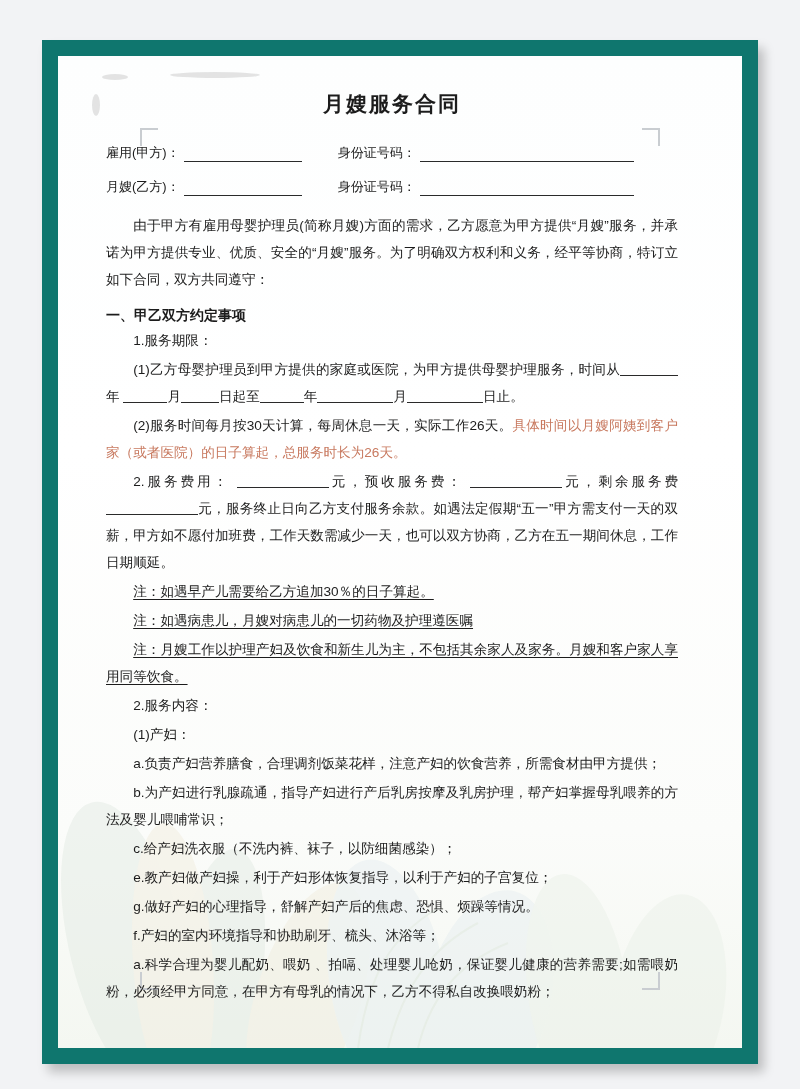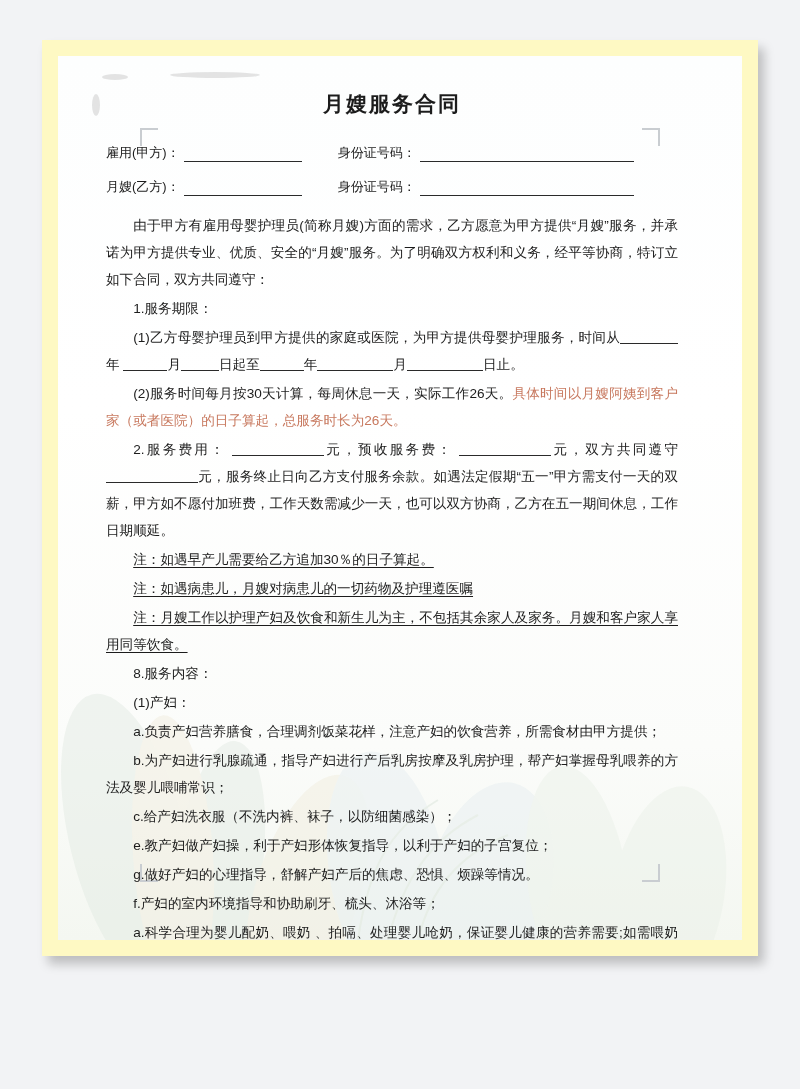--- a/index.html
+++ b/index.html
@@ -5,22 +5,22 @@
   html,body{margin:0;padding:0;}
   body{
     width:800px;height:1089px;overflow:hidden;
     background:#eef0f2;
     font-family:"Liberation Sans","DejaVu Sans",sans-serif;
   }
   .screen{position:relative;width:800px;height:1089px;background:#f2f3f5;}
 
   
   .frame{
-    position:absolute;left:42px;top:40px;width:716px;height:916px;
-    background:#fef9c3;
+    position:absolute;left:42px;top:40px;width:716px;height:1024px;
+    background:#0f766e;
     box-shadow:6px 8px 10px rgba(0,0,0,.22);
   }
   .frame-inner{
     position:absolute;left:16px;top:16px;right:16px;bottom:16px;
     background:#ffffff;
     overflow:hidden;
   }
 
   
   .paper{
@@ -153,40 +153,41 @@
         <div class="party-row">
           <span class="party-label">月嫂(乙方)：</span>
           <span class="blank short"></span>
           <span class="gap"></span>
           <span class="party-label">身份证号码：</span>
           <span class="blank long"></span>
         </div>
 
         <p class="para indent intro">由于甲方有雇用母婴护理员(简称月嫂)方面的需求，乙方愿意为甲方提供“月嫂”服务，并承诺为甲方提供专业、优质、安全的“月嫂”服务。为了明确双方权利和义务，经平等协商，特订立如下合同，双方共同遵守：</p>
 
+        <h2 class="sec">一、甲乙双方约定事项</h2>
 
         <p class="para indent">1.服务期限：</p>
 
         <p class="para indent">
           <span>(1)乙方母婴护理员到甲方提供的家庭或医院，为甲方提供母婴护理服务，时间从</span><span class="u w6"></span><span>年</span>&nbsp;<span class="u w5"></span><span>月</span><span class="u w4"></span><span>日起至</span><span class="u w5"></span><span>年</span><span class="u w8"></span><span>月</span><span class="u w8"></span><span>日止。</span>
         </p>
 
         <p class="para indent">
           <span>(2)服务时间每月按30天计算，每周休息一天，实际工作26天。</span><span class="hl">具体时间以月嫂阿姨到客户家（或者医院）的日子算起，总服务时长为26天。</span>
         </p>
 
         <p class="para indent">
-          <span>2.服务费用：</span>&nbsp;<span class="u w10"></span><span>元，预收服务费：</span>&nbsp;<span class="u w10"></span><span>元，双方共同遵守</span><span class="u w10"></span><span>元，服务终止日向乙方支付服务余款。如遇法定假期“五一”甲方需支付一天的双薪，甲方如不愿付加班费，工作天数需减少一天，也可以双方协商，乙方在五一期间休息，工作日期顺延。</span>
+          <span>2.服务费用：</span>&nbsp;<span class="u w10"></span><span>元，预收服务费：</span>&nbsp;<span class="u w10"></span><span>元，剩余服务费</span><span class="u w10"></span><span>元，服务终止日向乙方支付服务余款。如遇法定假期“五一”甲方需支付一天的双薪，甲方如不愿付加班费，工作天数需减少一天，也可以双方协商，乙方在五一期间休息，工作日期顺延。</span>
         </p>
 
         <p class="para indent note">注：如遇早产儿需要给乙方追加30％的日子算起。</p>
         <p class="para indent note">注：如遇病患儿，月嫂对病患儿的一切药物及护理遵医嘱</p>
         <p class="para indent note">注：月嫂工作以护理产妇及饮食和新生儿为主，不包括其余家人及家务。月嫂和客户家人享用同等饮食。</p>
 
-        <p class="para indent">8.服务内容：</p>
+        <p class="para indent">2.服务内容：</p>
         <p class="para indent">(1)产妇：</p>
 
         <p class="para indent">a.负责产妇营养膳食，合理调剂饭菜花样，注意产妇的饮食营养，所需食材由甲方提供；</p>
         <p class="para indent">b.为产妇进行乳腺疏通，指导产妇进行产后乳房按摩及乳房护理，帮产妇掌握母乳喂养的方法及婴儿喂哺常识；</p>
         <p class="para indent">c.给产妇洗衣服（不洗内裤、袜子，以防细菌感染）；</p>
         <p class="para indent">e.教产妇做产妇操，利于产妇形体恢复指导，以利于产妇的子宫复位；</p>
         <p class="para indent">g.做好产妇的心理指导，舒解产妇产后的焦虑、恐惧、烦躁等情况。</p>
         <p class="para indent">f.产妇的室内环境指导和协助刷牙、梳头、沐浴等；</p>
 
         <p class="para indent">a.科学合理为婴儿配奶、喂奶 、拍嗝、处理婴儿呛奶，保证婴儿健康的营养需要;如需喂奶粉，必须经甲方同意，在甲方有母乳的情况下，乙方不得私自改换喂奶粉；</p>

